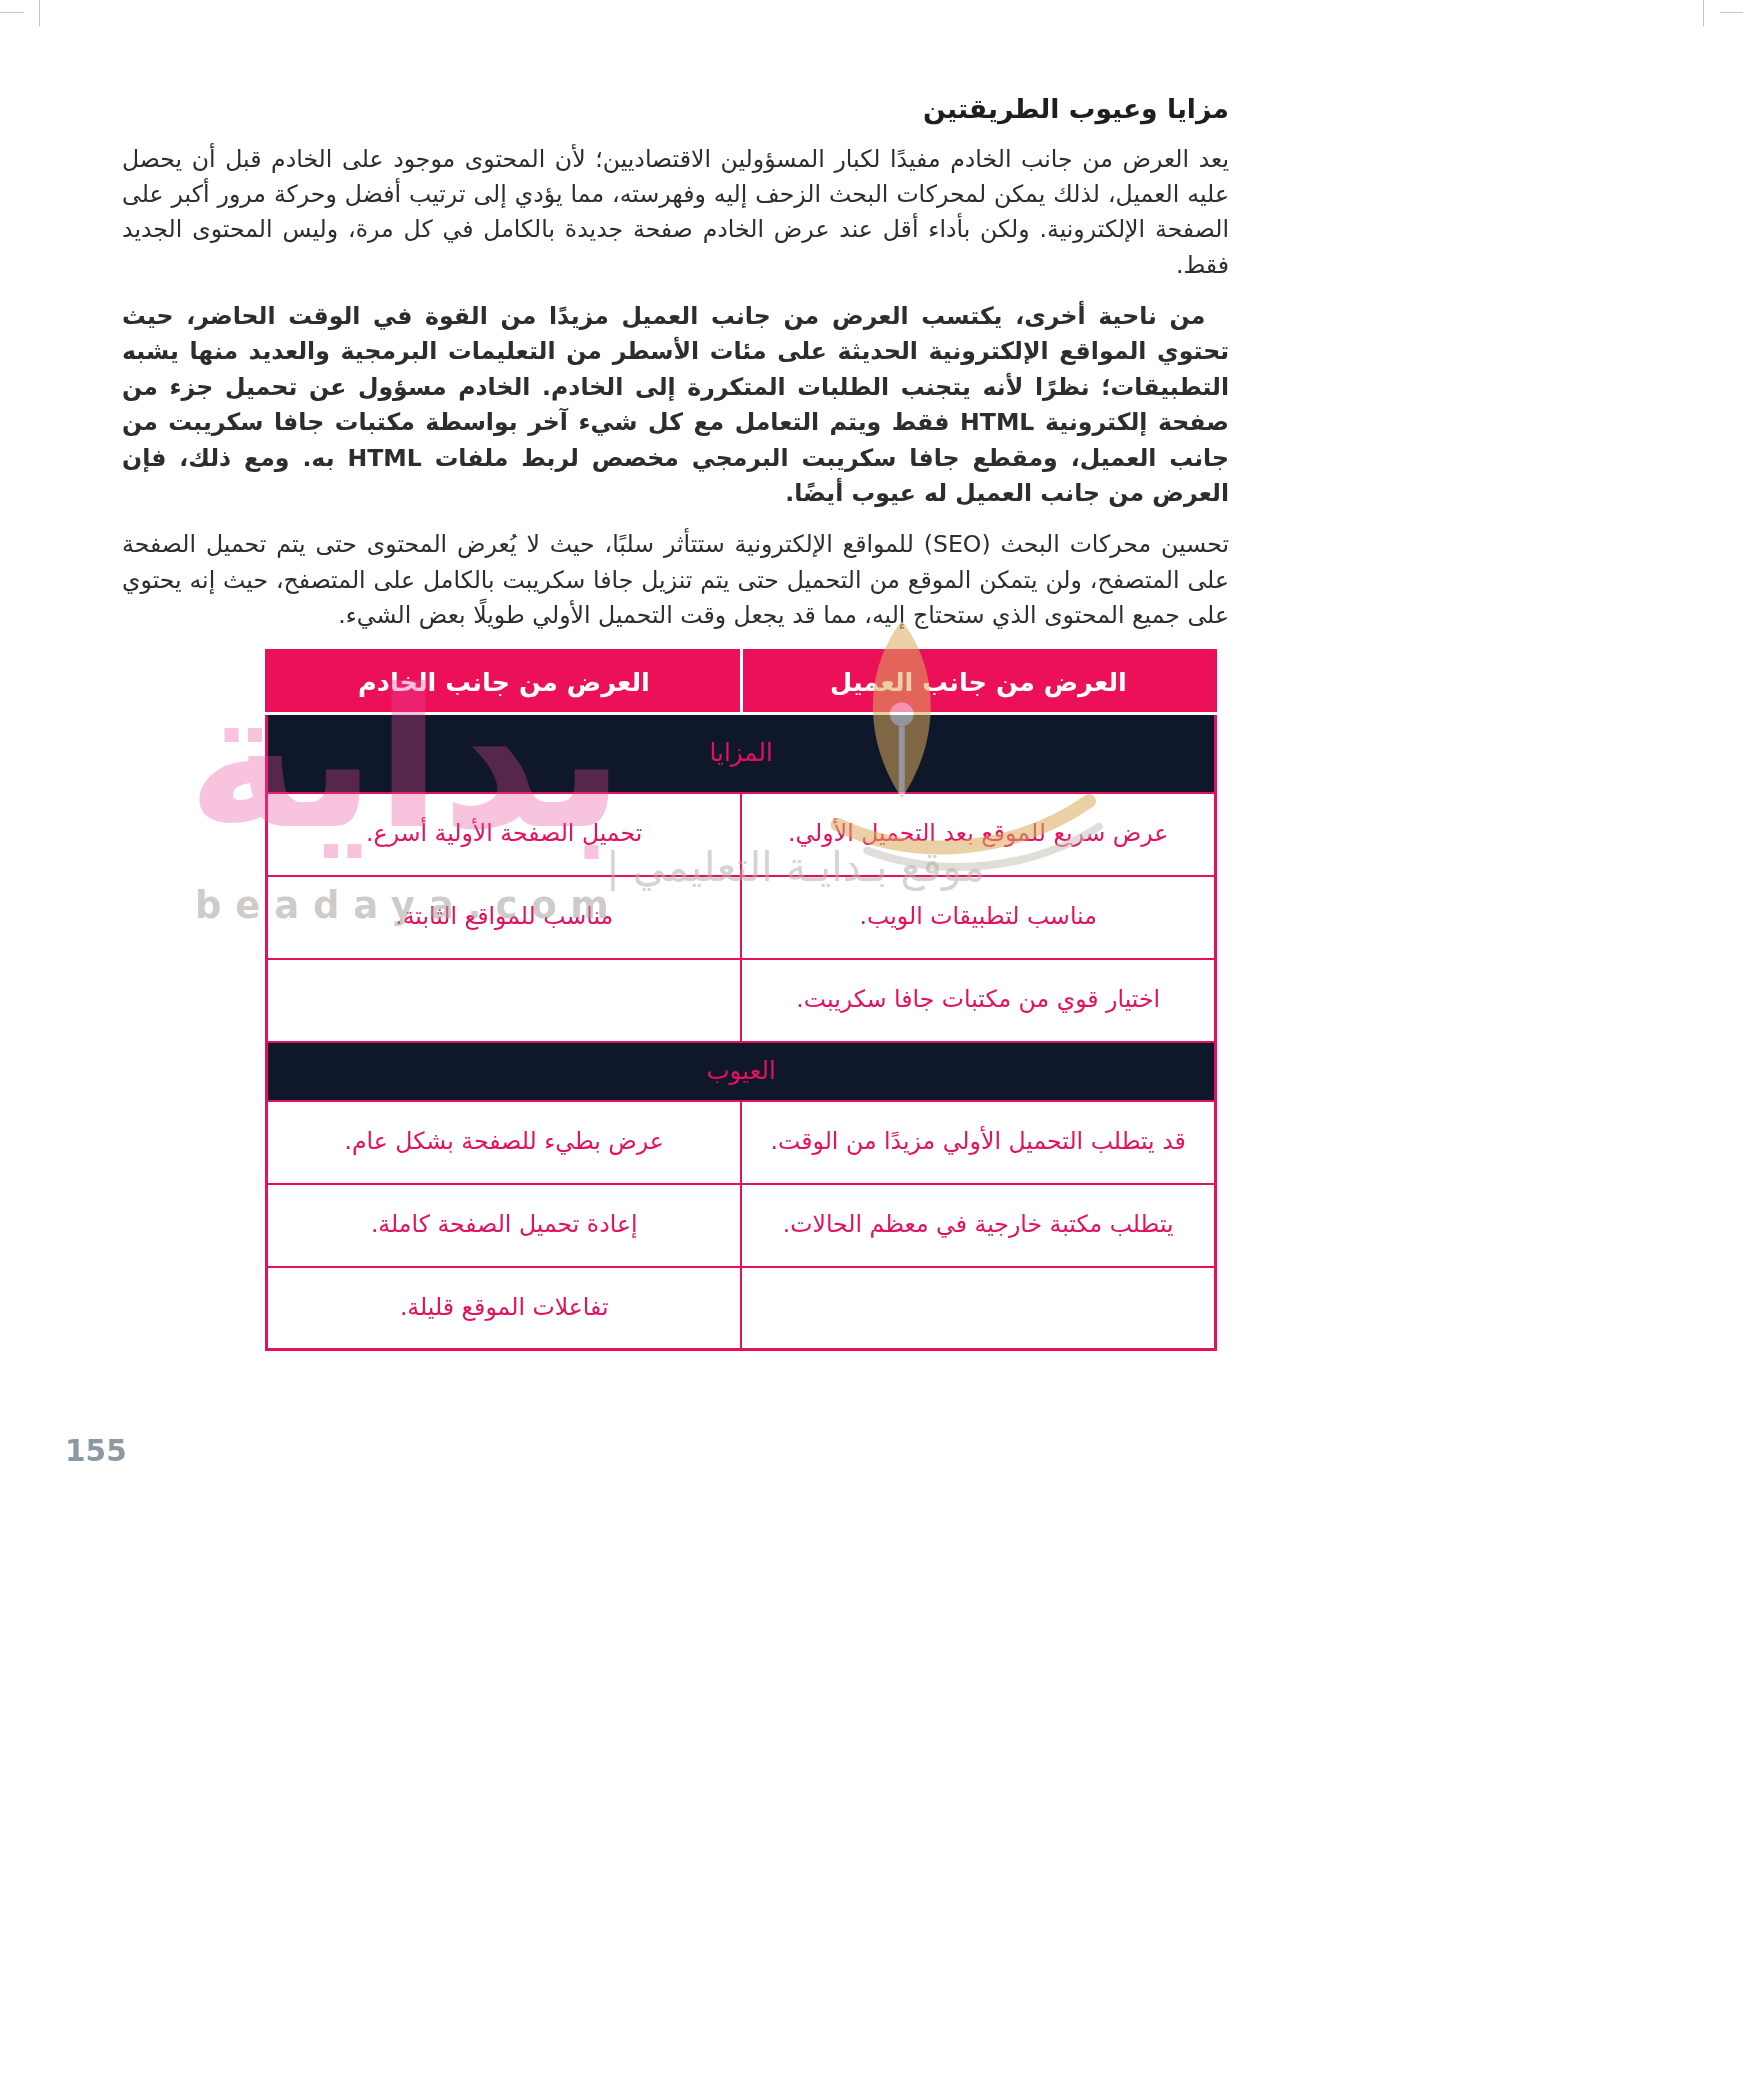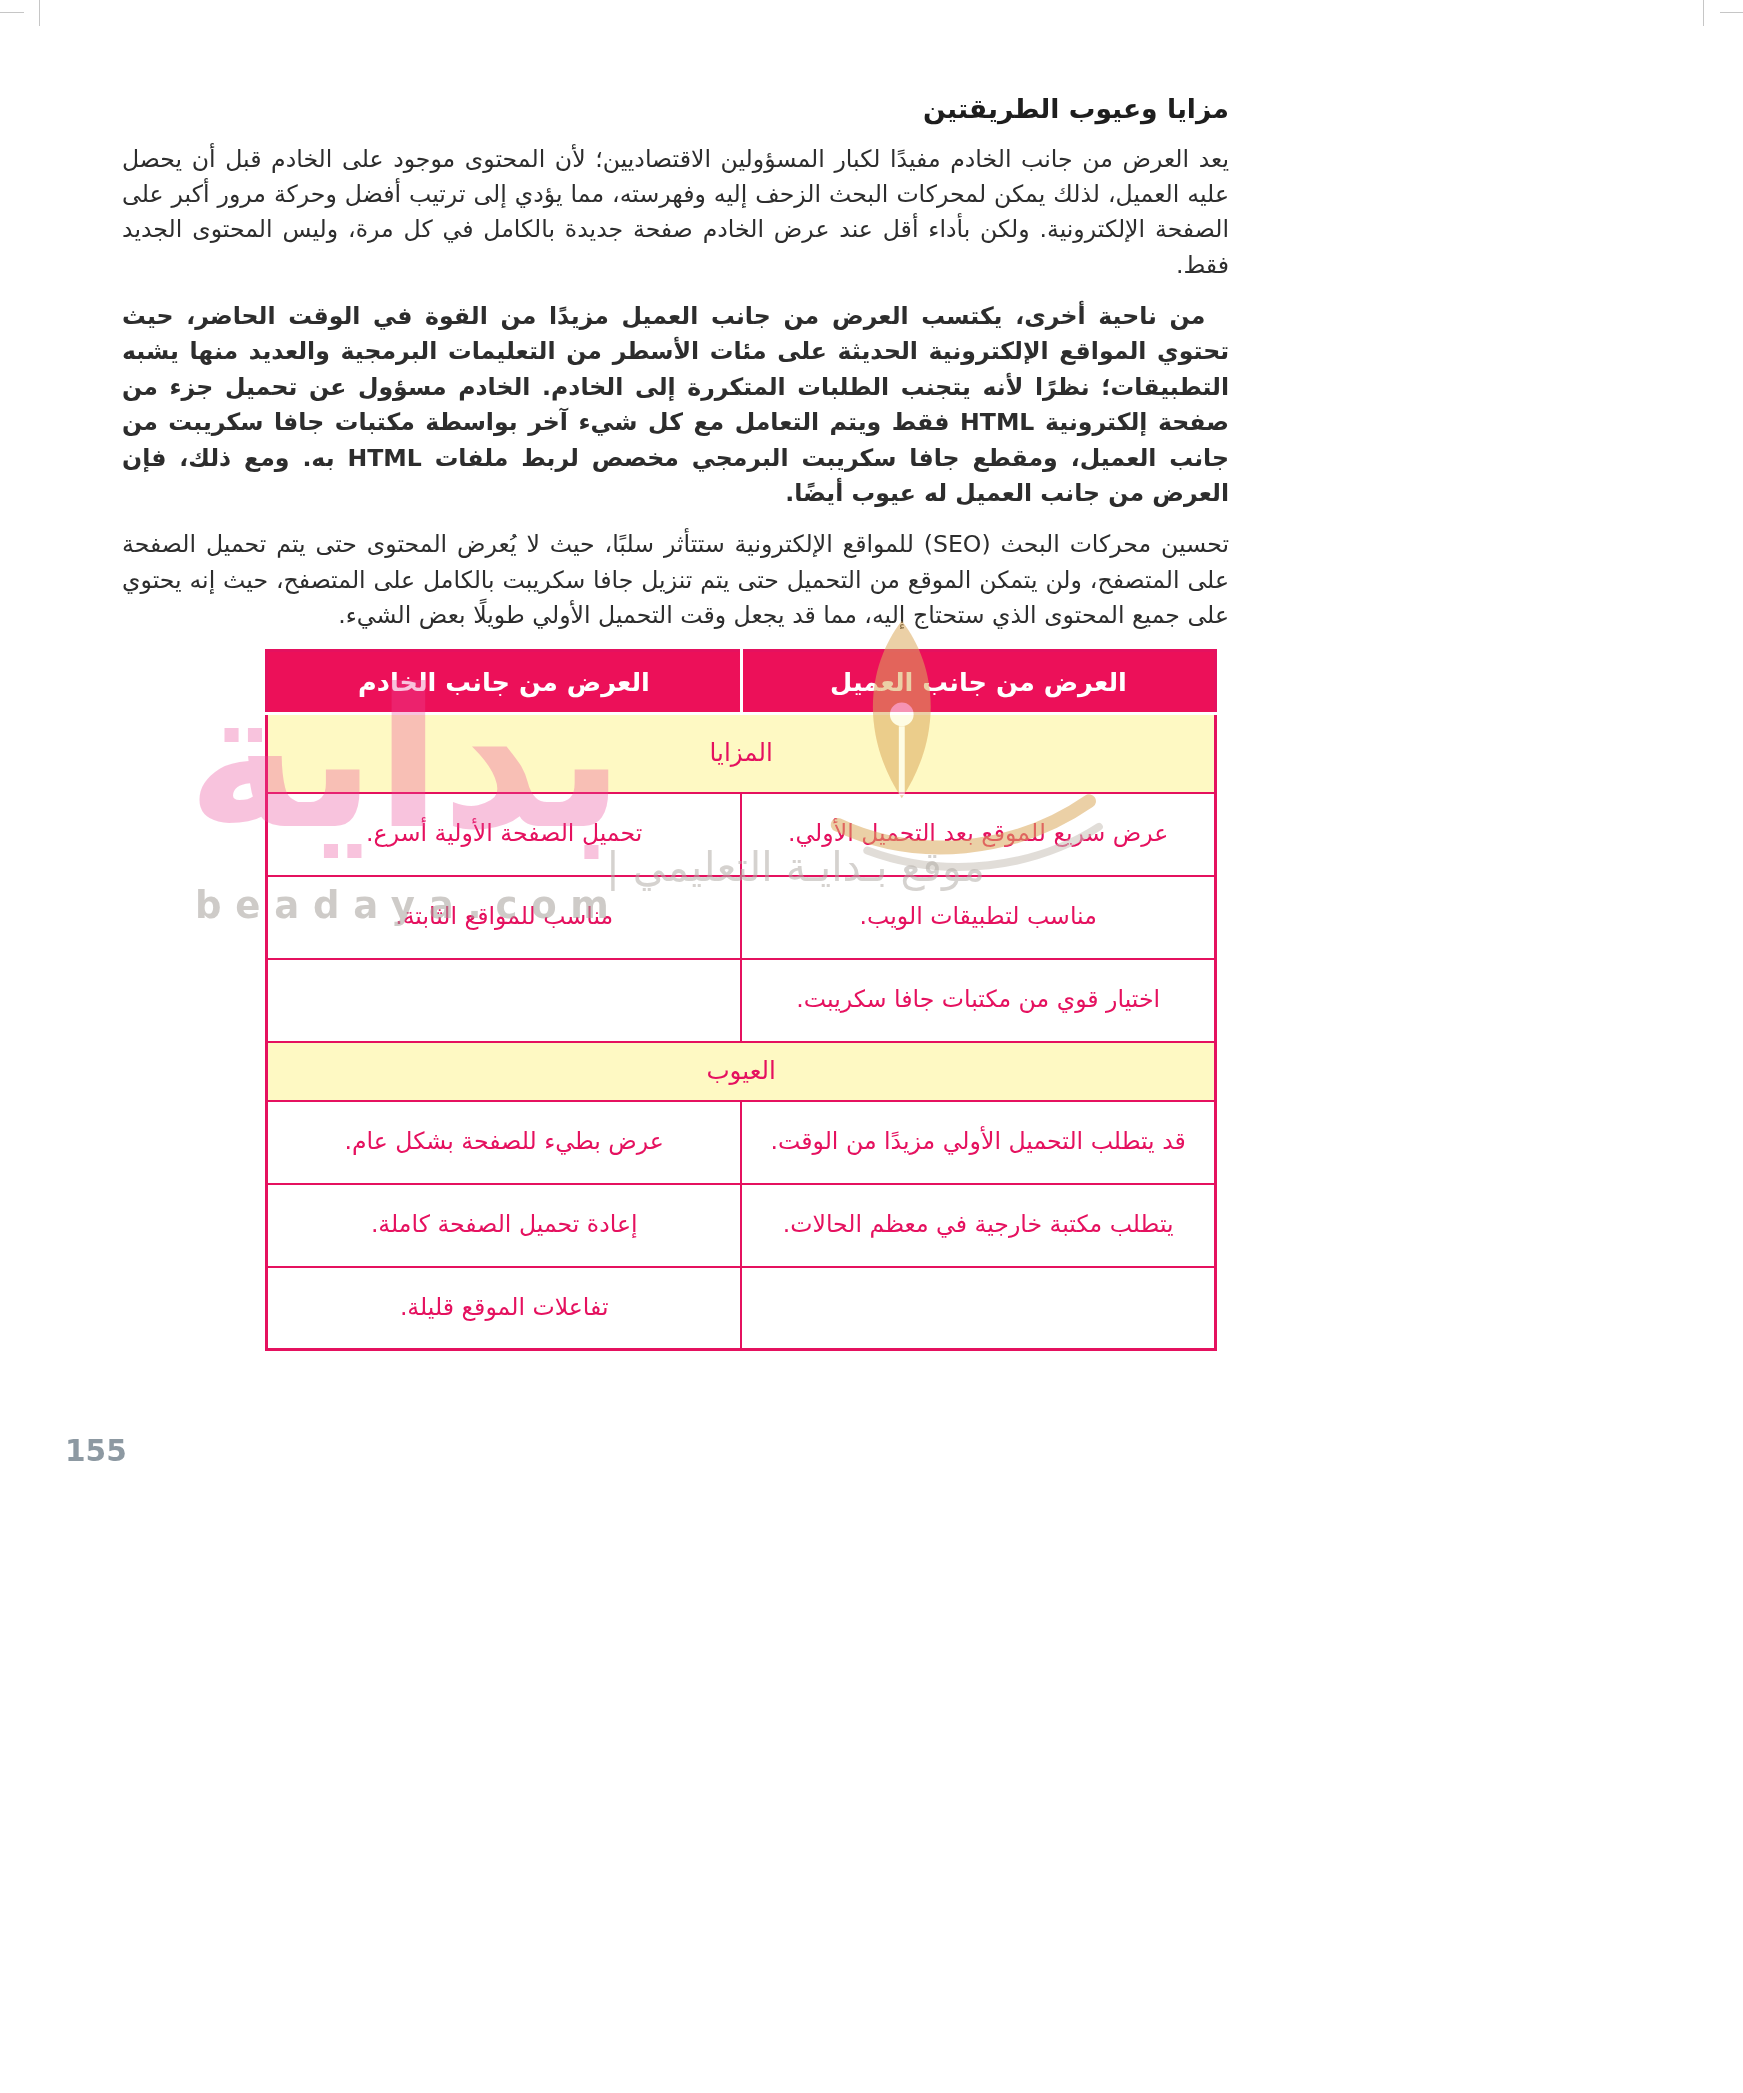--- a/index.html
+++ b/index.html
@@ -45,21 +45,21 @@
     text-align:center; vertical-align:middle;
     font-size:23.6px; line-height:1.5; padding:7.9px 27.6px;
   }
   .cmp tr.head td{
     background:#ec1059; color:#ffffff; font-weight:700;
     font-size:25.6px; height:63px; border:none;
     border-bottom:3px solid #ffffff;
   }
   .cmp tr.head td:first-child{ border-left:3.9px solid #ffffff; }
   .cmp tr.band td{
-    background:#fef9c3; color:#e5115f; font-size:24.6px;
+    background:#0f172a; color:#e5115f; font-size:24.6px;
   }
   .cmp tr.band-a td{ height:79px; }
   .cmp tr.band-b td{ height:59px; }
   .cmp tr.row td{ height:83px; }
 
   .pageno{
     position:absolute; left:65px; top:1434px;
     font-size:29.6px; font-weight:700; color:#8d99a2; z-index:1;
   }
 

